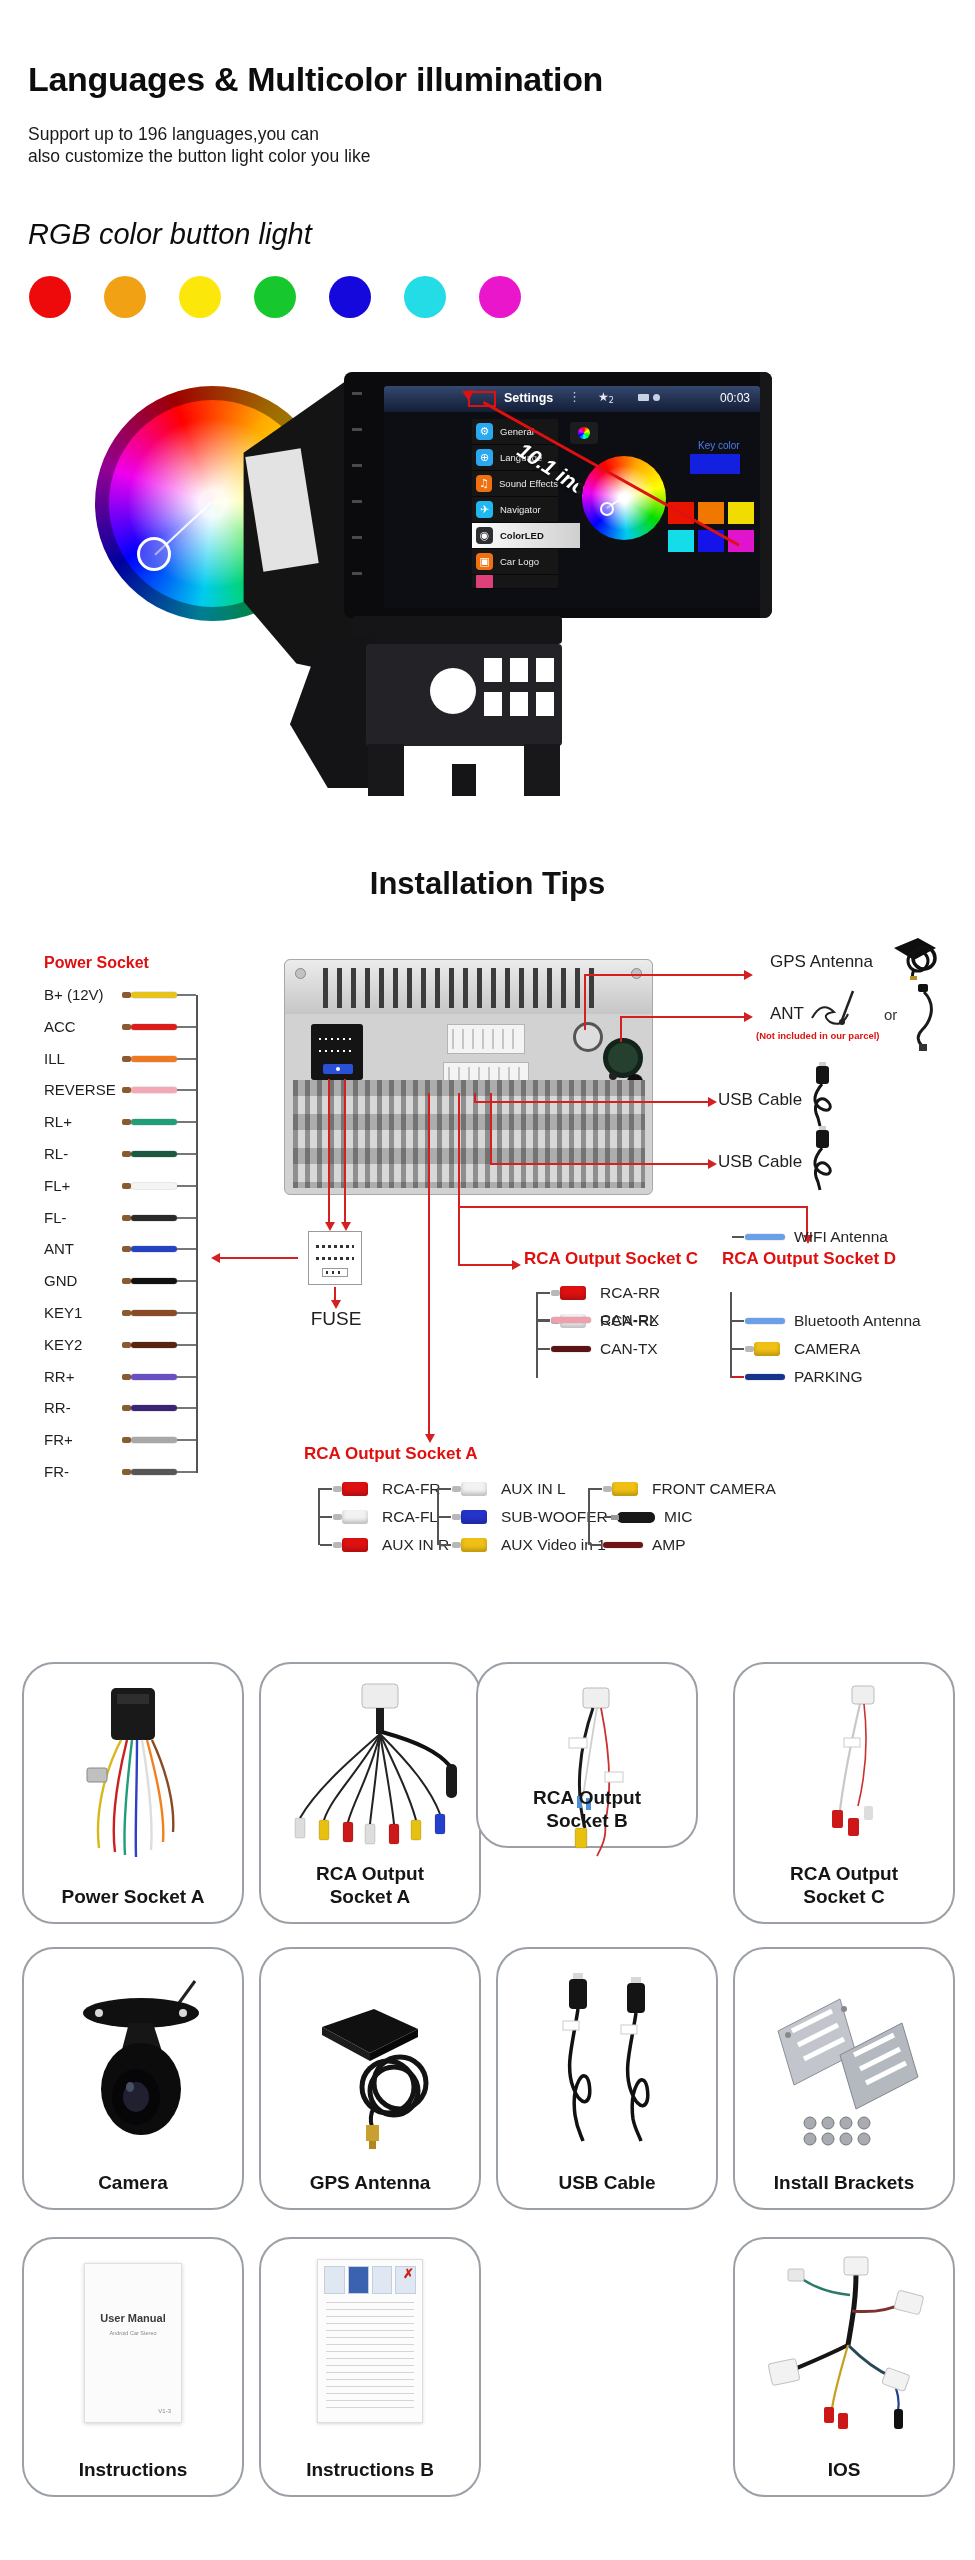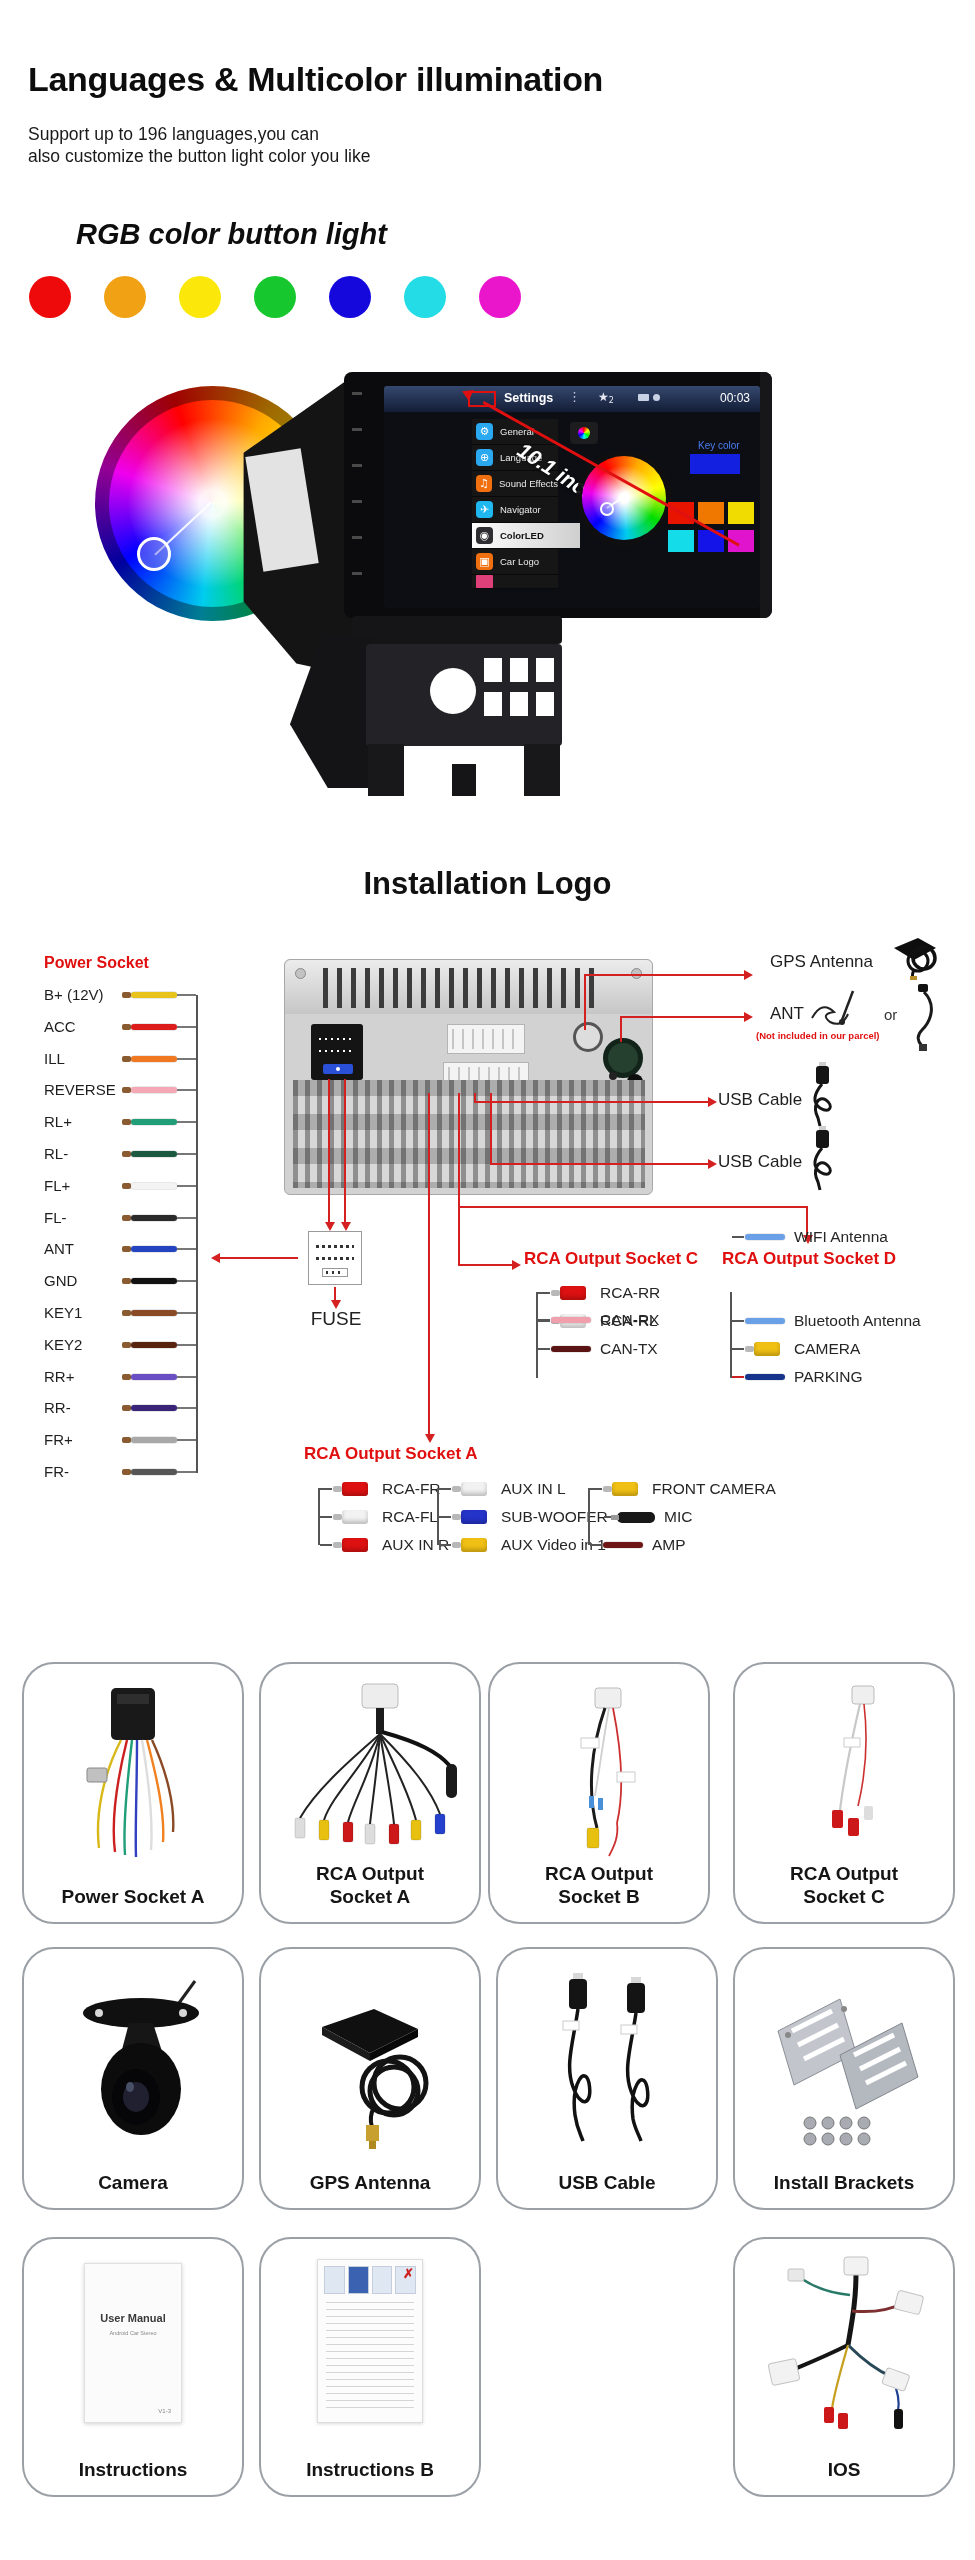--- a/index.html
+++ b/index.html
@@ -1,21 +1,21 @@
 <!DOCTYPE html>
 <html><head>
 <meta charset="utf-8">
 <style>
   html,body{margin:0;padding:0;background:#fff;}
   .page{position:relative;width:975px;height:2560px;background:#fff;overflow:hidden;
         font-family:"Liberation Sans",sans-serif;color:#111;padding-left:16px;}
   
   .h1{position:absolute;left:28px;top:60px;font-size:34px;font-weight:800;letter-spacing:-.3px;color:#0d0d0d;}
   .sub{position:absolute;left:28px;font-size:17.5px;color:#1a1a1a;}
-  .rgbhead{position:absolute;left:28px;top:218px;font-size:29px;font-weight:700;font-style:italic;color:#0d0d0d;margin-left:48px;}
+  .rgbhead{position:absolute;left:28px;top:218px;font-size:29px;font-weight:400;font-style:italic;color:#0d0d0d;}
   .dot{position:absolute;top:276px;width:42px;height:42px;border-radius:50%;}
   
   .wheel{position:absolute;left:95px;top:386px;width:235px;height:235px;border-radius:50%;
          background:conic-gradient(from -20deg,#f00,#fa0,#ff0,#0d0,#0ce,#00f,#e0e,#f00);filter:brightness(.62);}
   .wheeldisc{position:absolute;left:109px;top:400px;width:207px;height:207px;border-radius:50%;
          background:radial-gradient(circle,rgba(255,255,255,.95) 0 9%,rgba(255,255,255,0) 58%),
                     conic-gradient(from -20deg,#f00,#fa0,#ff0,#0d0,#0ce,#00f,#e0e,#f00);}
   .wline{position:absolute;left:212px;top:503px;width:77px;height:2px;background:rgba(255,255,255,.9);
          transform:rotate(137deg);transform-origin:0 0;}
   .wsel{position:absolute;left:137px;top:537px;width:34px;height:34px;border-radius:50%;
@@ -248,21 +248,21 @@
     <span class="cagesq" style="left:144px;top:14px"></span>
     <span class="cagesq" style="left:170px;top:14px"></span>
     <span class="cagesq" style="left:118px;top:48px"></span>
     <span class="cagesq" style="left:144px;top:48px"></span>
     <span class="cagesq" style="left:170px;top:48px"></span>
   </div>
   <div class="cleg" style="left:368px"></div>
   <div class="cleg" style="left:524px"></div>
   <div class="ctab"></div>
 
-  <div class="insttitle">Installation Logo</div>
+  <div class="insttitle">Installation Tips</div>
 
   <div class="panel">
     <div class="chrome">
         <div class="slots"></div>
       </div>
     <span class="screw" style="left:10px;top:8px"></span>
     <span class="screw" style="left:346px;top:8px"></span>
     <span class="screw" style="left:10px;top:214px"></span>
     <span class="screw" style="left:346px;top:214px"></span>
     <div class="blkconn">
@@ -629,21 +629,21 @@
         <rect x="73" y="142" width="10" height="20" rx="2" fill="#cc1818"></rect>
           <rect x="95" y="144" width="10" height="20" rx="2" fill="#ddd"></rect>
         <rect x="119" y="144" width="10" height="20" rx="2" fill="#cc1818"></rect>
           <rect x="141" y="140" width="10" height="20" rx="2" fill="#e8c010"></rect>
         <rect x="165" y="134" width="10" height="20" rx="2" fill="#2440cc"></rect>
       </g>
     </svg>
     <div class="clab narrow">RCA Output Socket A</div>
   </div>
 
-  <div class="card" style="left:488px;top:1662px;height:262px">
+  <div class="card" style="left:476px;top:1662px;height:186px">
     <svg width="200" height="188">
       <rect x="96" y="8" width="26" height="20" rx="3" fill="#efefef" stroke="#bbb"></rect>
       <path d="M106 28 C92 68 88 112 98 148" stroke="#1a1a1a" stroke-width="3" fill="none"></path>
       <path d="M114 28 C122 68 126 108 118 143" stroke="#cc3030" stroke-width="1.8" fill="none"></path>
       <path d="M110 28 C104 62 100 92 96 116" stroke="#cfcfcf" stroke-width="1.8" fill="none"></path>
       <rect x="82" y="58" width="18" height="10" fill="#fff" stroke="#ccc"></rect>
       <rect x="118" y="92" width="18" height="10" fill="#fff" stroke="#ccc"></rect>
       <rect x="90" y="116" width="5" height="12" fill="#4a90d8"></rect>
         <rect x="99" y="118" width="5" height="12" fill="#4a90d8"></rect>
       <rect x="88" y="148" width="12" height="20" rx="2" fill="#e8c010" stroke="#00000022"></rect>

